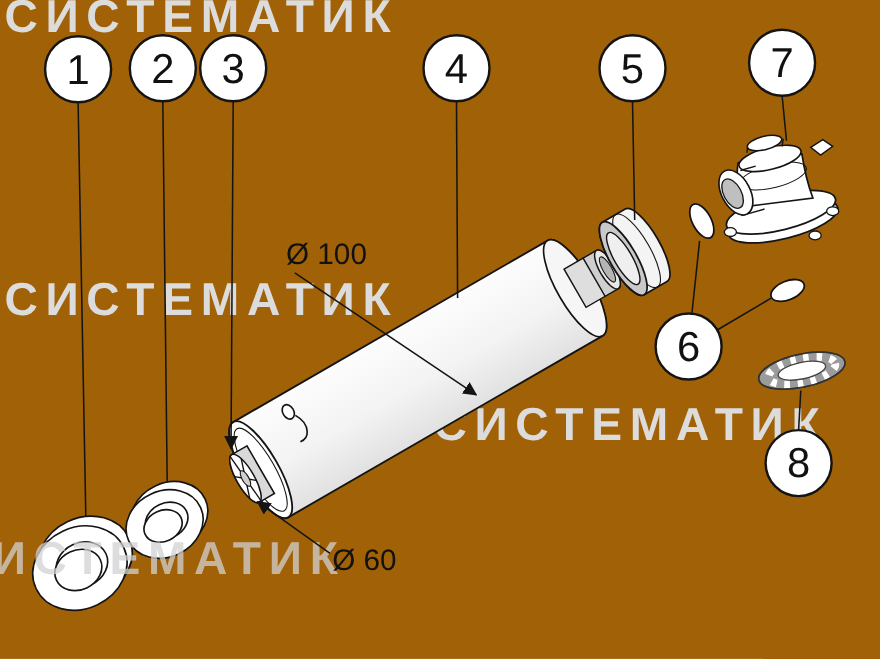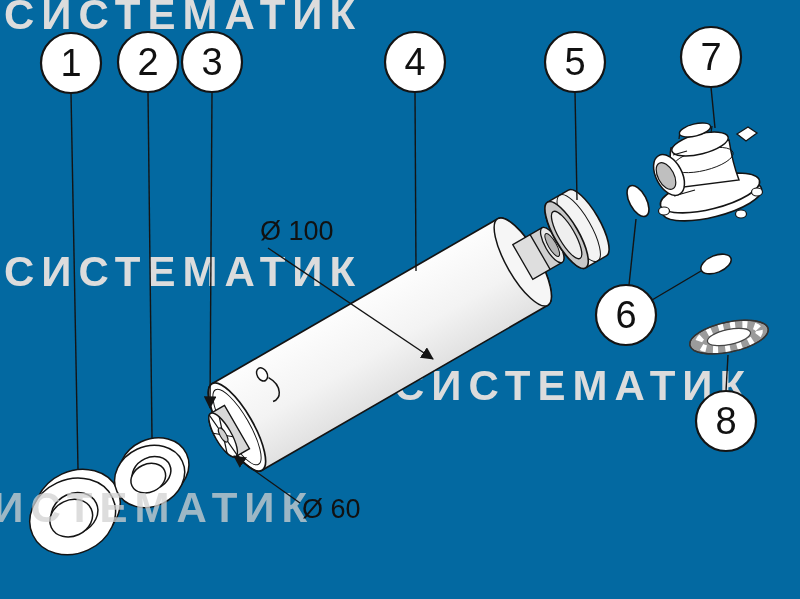--- a/index.html
+++ b/index.html
@@ -1,19 +1,19 @@
 <!DOCTYPE html>
 <html><head>
 <meta charset="utf-8">
 <style>
   html,body{margin:0;padding:0;background:#ffffff;}
   .stage{
     position:relative;
     width:800px;height:599px;
-    background:#0369a1;
+    background:#a16207;
     overflow:hidden;
     font-family:"Liberation Sans", sans-serif;
   }
   svg{display:block;}
   .wm{
     font-family:"Liberation Sans", sans-serif;
     font-size:42px;
     font-weight:700;
     letter-spacing:7px;
     fill:#dcdcdc;

